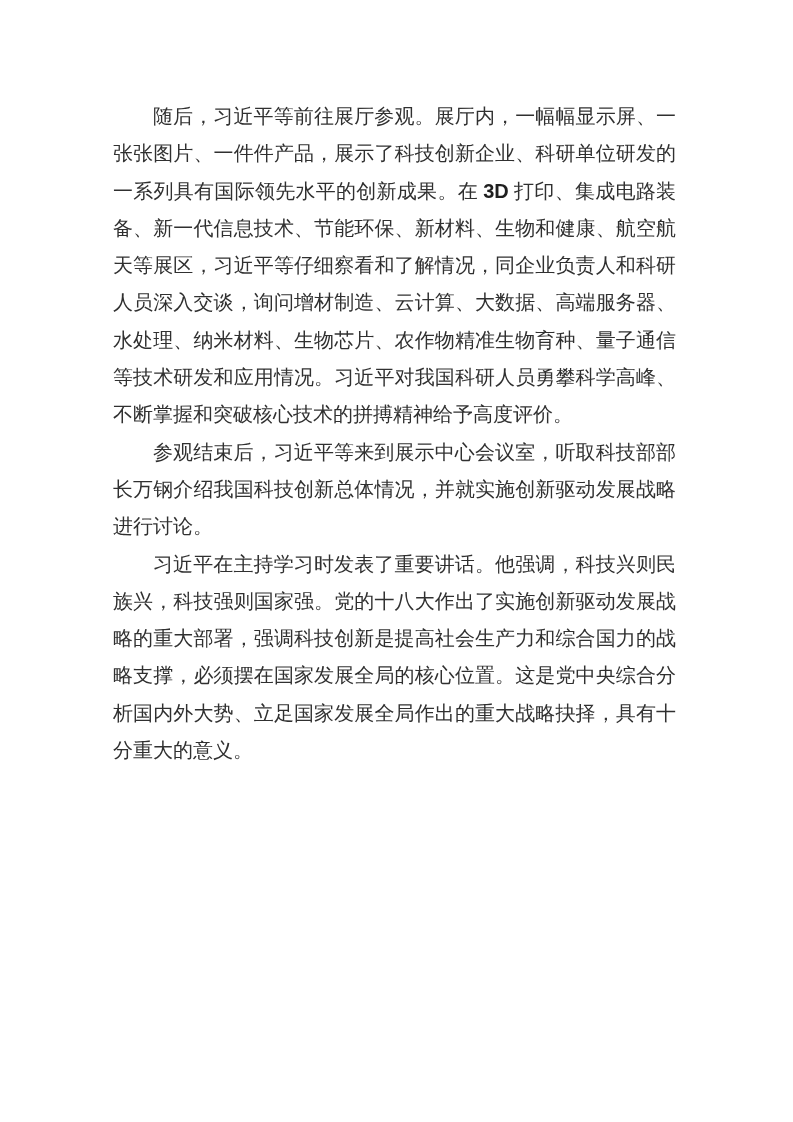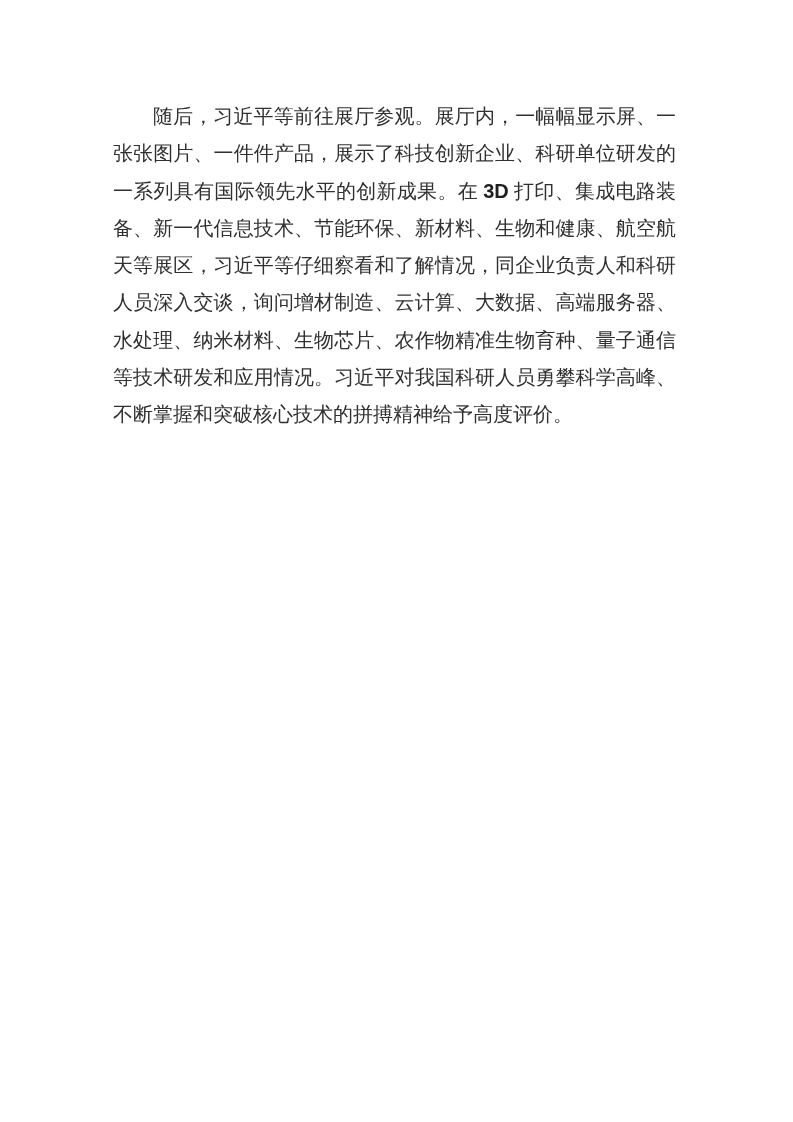--- a/index.html
+++ b/index.html
@@ -41,14 +41,16 @@
     font-weight: bold;
     color: #1f1f1f;
   }
 </style>
 </head>
 <body>
 
 <div class="page">
   <div class="doc-body">
       <p class="para"><span>随后，习近平等前往展厅参观。展厅内，一幅幅显示屏、一张张图片、一件件产品，展示了科技创新企业、科研单位研发的一系列具有国际领先水平的创新成果。在 </span><span class="latin-run">3D</span><span> 打印、集成电路装备、新一代信息技术、节能环保、新材料、生物和健康、航空航天等展区，习近平等仔细察看和了解情况，同企业负责人和科研人员深入交谈，询问增材制造、云计算、大数据、高端服务器、水处理、纳米材料、生物芯片、农作物精准生物育种、量子通信等技术研发和应用情况。习近平对我国科研人员勇攀科学高峰、不断掌握和突破核心技术的拼搏精神给予高度评价。</span></p>
+      <p class="para"><span>参观结束后，习近平等来到展示中心会议室，听取科技部部长万钢介绍我国科技创新总体情况，并就实施创新驱动发展战略进行讨论。</span></p>
+      <p class="para"><span>习近平在主持学习时发表了重要讲话。他强调，科技兴则民族兴，科技强则国家强。党的十八大作出了实施创新驱动发展战略的重大部署，强调科技创新是提高社会生产力和综合国力的战略支撑，必须摆在国家发展全局的核心位置。这是党中央综合分析国内外大势、立足国家发展全局作出的重大战略抉择，具有十分重大的意义。</span></p>
     </div>
 </div>
 
 </body></html>

